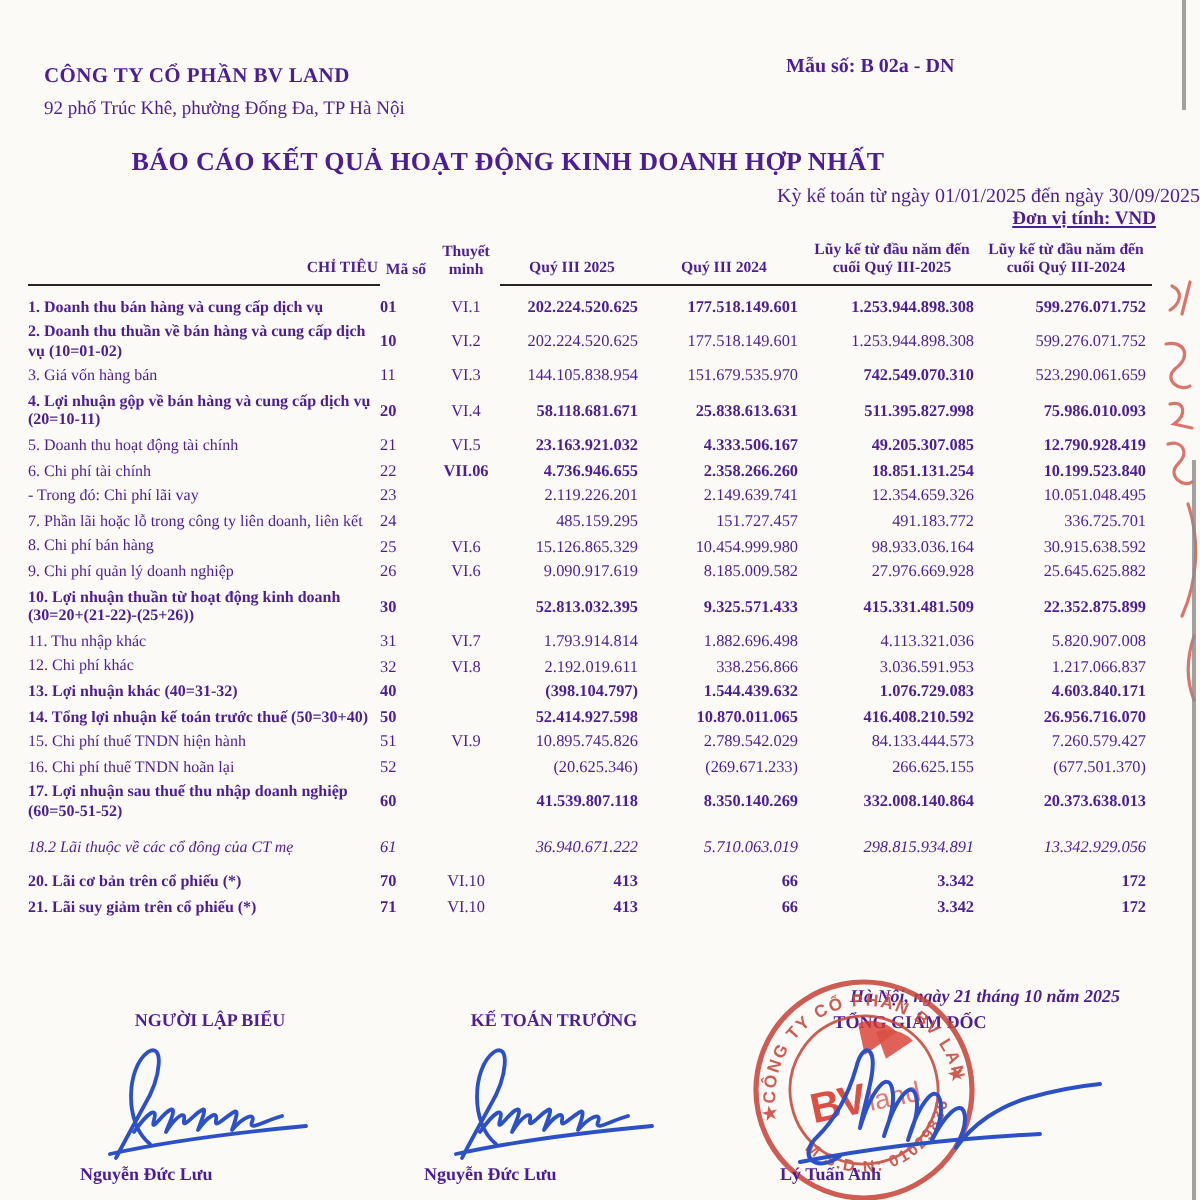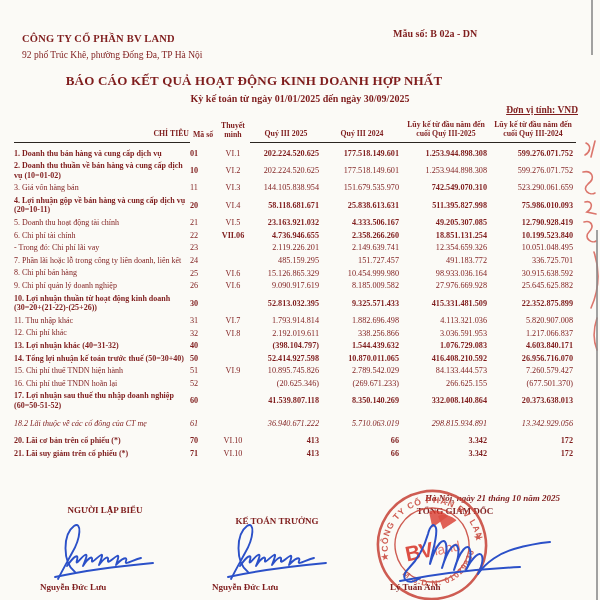--- a/index.html
+++ b/index.html
@@ -1,26 +1,26 @@
 <!DOCTYPE html>
 <html><head>
 <meta charset="utf-8">
 <style>
   html,body{margin:0;padding:0;}
   .doc{
     position:relative;width:600px;height:600px;overflow:hidden;
     background:#fbfaf6;
     font-family:"Liberation Serif","DejaVu Serif",serif;
-    color:#7f1d1d;
+    color:#4c1d95;
   }
   .co-name{position:absolute;left:22px;top:33px;font-size:10.5px;font-weight:bold;letter-spacing:.2px;}
   .co-addr{position:absolute;left:22px;top:50px;font-size:9.5px;}
   .form-no{position:absolute;left:393px;top:28px;font-size:10px;font-weight:bold;}
   .title{position:absolute;left:0;top:73px;width:508px;text-align:center;font-size:13px;font-weight:bold;letter-spacing:.2px;}
-  .subtitle{position:absolute;left:0;top:93px;width:600px;text-align:center;font-size:10px;font-weight:bold;}
+  .subtitle{position:absolute;left:0;top:93px;width:600px;text-align:right;font-size:10px;font-weight:normal;}
   .unit{position:absolute;left:378px;top:105px;width:200px;text-align:right;font-size:9.5px;font-weight:bold;text-decoration:underline;}
 
   .rtable{position:absolute;left:14px;top:121px;width:566px;}
   .trow{display:grid;grid-template-columns:176px 26px 34px 72px 80px 88px 86px;align-items:center;padding:1.6px 0;}
   .trow.gap{margin-top:5px;}
   .thead{display:grid;grid-template-columns:176px 26px 34px 72px 80px 88px 86px;align-items:end;font-weight:bold;font-size:7.8px;line-height:1.15;padding-bottom:2px;margin-bottom:2px;}
   .thead>div{padding:0 1px 3px 1px;}
   .h-label{text-align:right;border-bottom:1.3px solid #2a2520;align-self:end;}
   .h-code,.h-note{text-align:center;}
   .h-num{text-align:center;border-bottom:1.3px solid #2a2520;}
@@ -28,21 +28,21 @@
   .c-code{font-size:8.2px;text-align:left;}
   .c-note{font-size:8.2px;text-align:center;}
   .c-v1,.c-v2,.c-v3,.c-v4{font-size:8.2px;text-align:right;padding-right:3px;white-space:nowrap;}
   .b{font-weight:bold;}
   .trow.i{font-style:italic;}
   .trow.i .c-label,.trow.i .c-v1,.trow.i .c-v2,.trow.i .c-v3,.trow.i .c-v4{font-style:italic;}
 
   .date-line{position:absolute;right:40px;top:493px;font-size:9px;font-weight:bold;font-style:italic;text-align:right;}
   .sig-title{position:absolute;font-size:9px;font-weight:bold;text-align:center;width:160px;}
   .st-1{left:25px;top:505px;}
-  .st-2{left:197px;top:516px;font-family:Liberation Serif, serif;}
+  .st-2{left:197px;top:505px;font-family:Liberation Serif, serif;}
   .st-3{left:375px;top:506px;}
   .sig-name{position:absolute;font-size:9px;font-weight:bold;text-align:left;width:130px;top:582px;}
   .sn-1{left:40px;}
   .sn-2{left:212px;}
   .sn-3{left:390px;}
   .sig-svg{position:absolute;pointer-events:none;}
   .sv-1{left:45px;top:514px;}
   .sv-2{left:218px;top:514px;}
   .sv-3{left:388px;top:508px;}
   .stamp-svg{position:absolute;left:370px;top:486px;pointer-events:none;}

